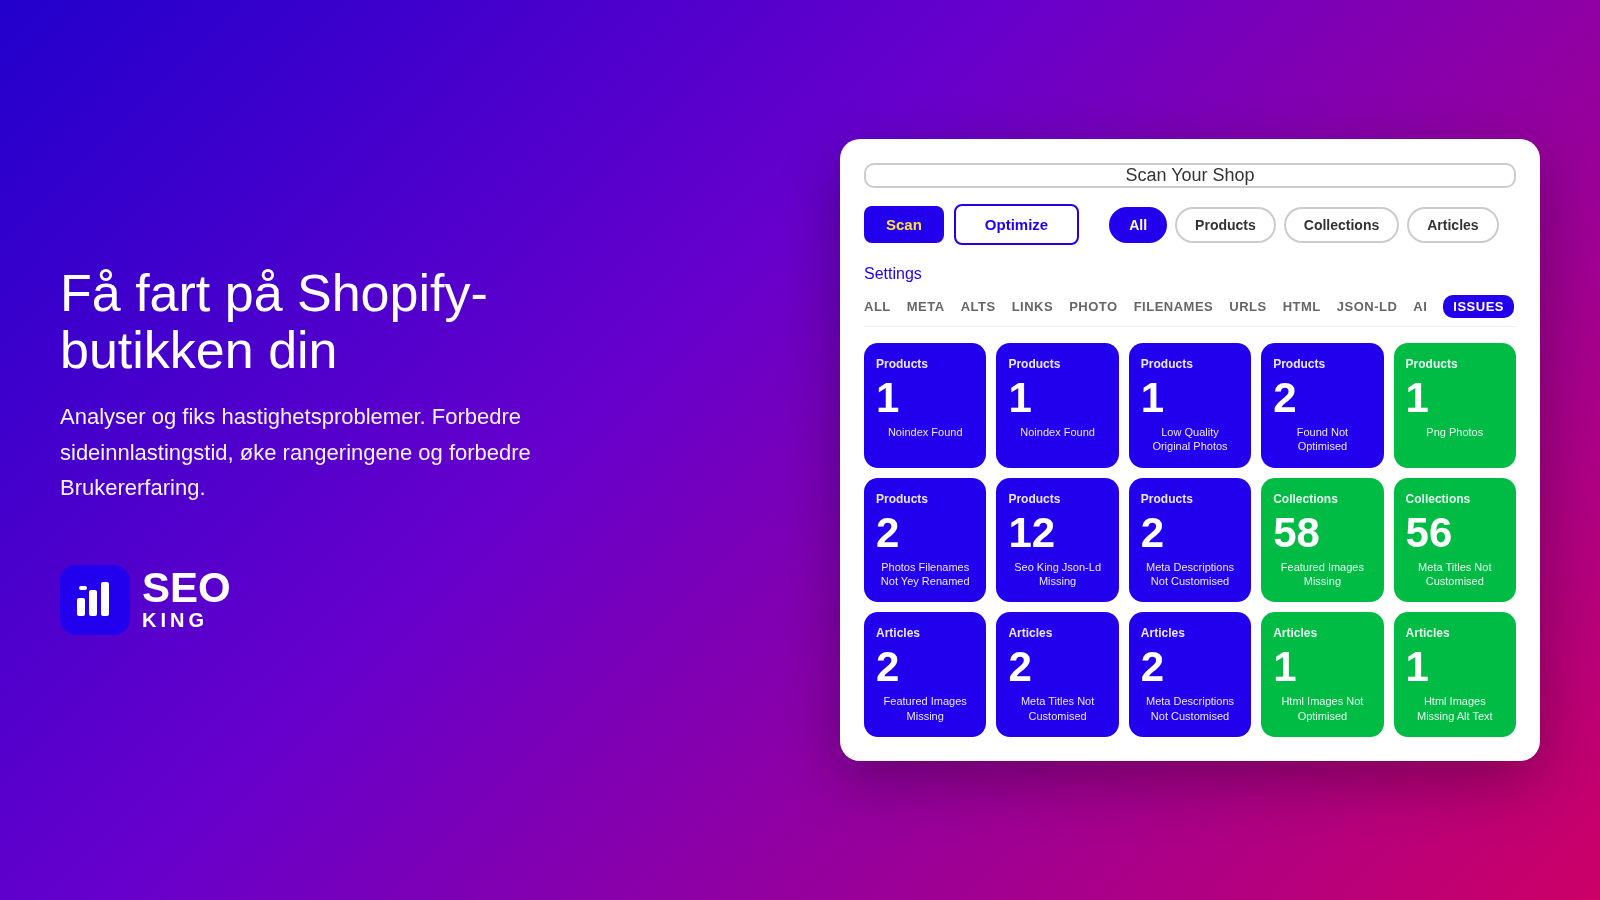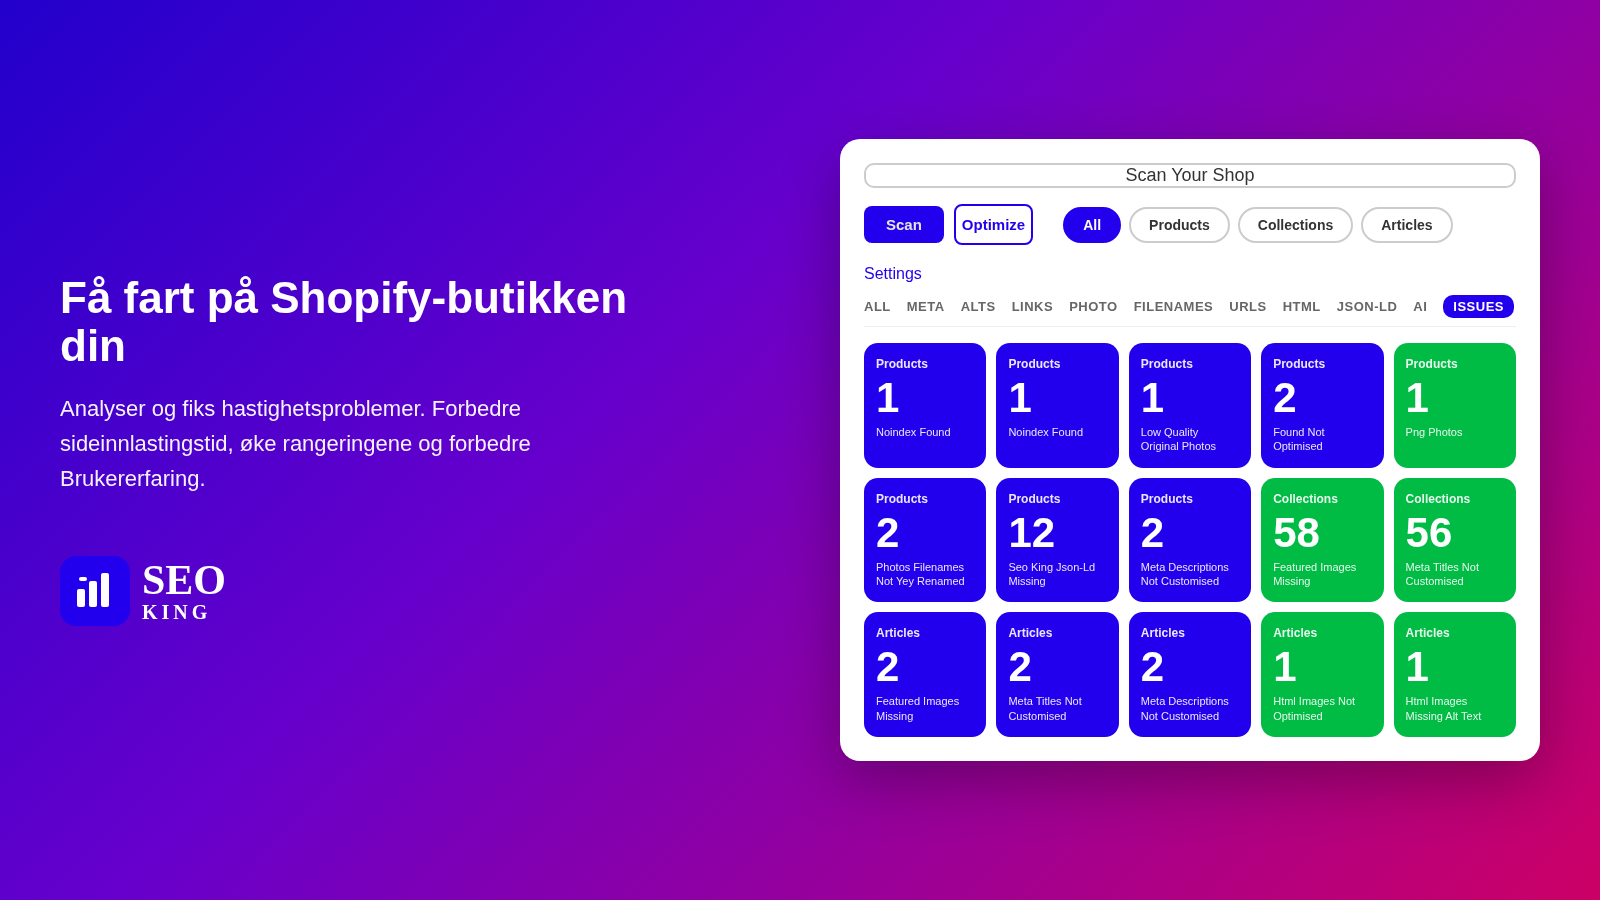--- a/index.html
+++ b/index.html
@@ -16,22 +16,22 @@
       padding: 40px 60px;
     }
 
     
     .left-panel {
       flex: 0 0 580px;
       color: white;
     }
 
     .main-heading {
-      font-size: 44px;
-      font-weight: 700;
+      font-size: 52px;
+      font-weight: 400;
       line-height: 1.1;
       margin-bottom: 20px;
     }
 
     .sub-text {
       font-size: 22px;
       font-weight: 400;
       line-height: 1.6;
       opacity: 0.95;
       margin-bottom: 60px;
@@ -49,21 +49,20 @@
       background: #2200ee;
       border-radius: 16px;
       display: flex;
       align-items: center;
       justify-content: center;
     }
 
     .logo-text {
       display: flex;
       flex-direction: column;
-      font-family: Liberation Serif, serif;
     }
 
     .logo-seo {
       font-size: 42px;
       font-weight: 900;
       color: white;
       line-height: 1;
     }
 
     .logo-king {
@@ -100,35 +99,35 @@
     
     .action-bar {
       display: flex;
       align-items: center;
       gap: 10px;
       margin-bottom: 20px;
     }
 
     .btn-scan {
       background: #2200ee;
-      color: #e5e5e5;
+      color: #fde047;
       border: none;
       border-radius: 8px;
       padding: 10px 22px;
       font-size: 15px;
       font-weight: 600;
       cursor: pointer;
     }
 
     .btn-optimize {
       background: white;
       color: #2200ee;
       border: 2px solid #2200ee;
       border-radius: 8px;
-      padding: 10px 6px;
+      padding: 10px 29px;
       font-size: 15px;
       font-weight: 600;
       cursor: pointer;
     }
 
     .filter-group {
       display: flex;
       align-items: center;
       gap: 8px;
       margin-left: 20px;
@@ -226,20 +225,21 @@
       font-size: 42px;
       font-weight: 900;
       line-height: 1;
       margin-bottom: 6px;
     }
 
     .card-description {
       font-size: 11px;
       font-weight: 500;
       opacity: 0.9;
+      text-align: center;
       width: 100%;
       line-height: 1.3;
     }
   </style>
 </head>
 <body>
 
 <div class="left-panel">
   <h1 class="main-heading">Få fart på Shopify-butikken din</h1>
   <p class="sub-text">Analyser og fiks hastighetsproblemer. Forbedre sideinnlastingstid, øke rangeringene og forbedre Brukererfaring.</p>

